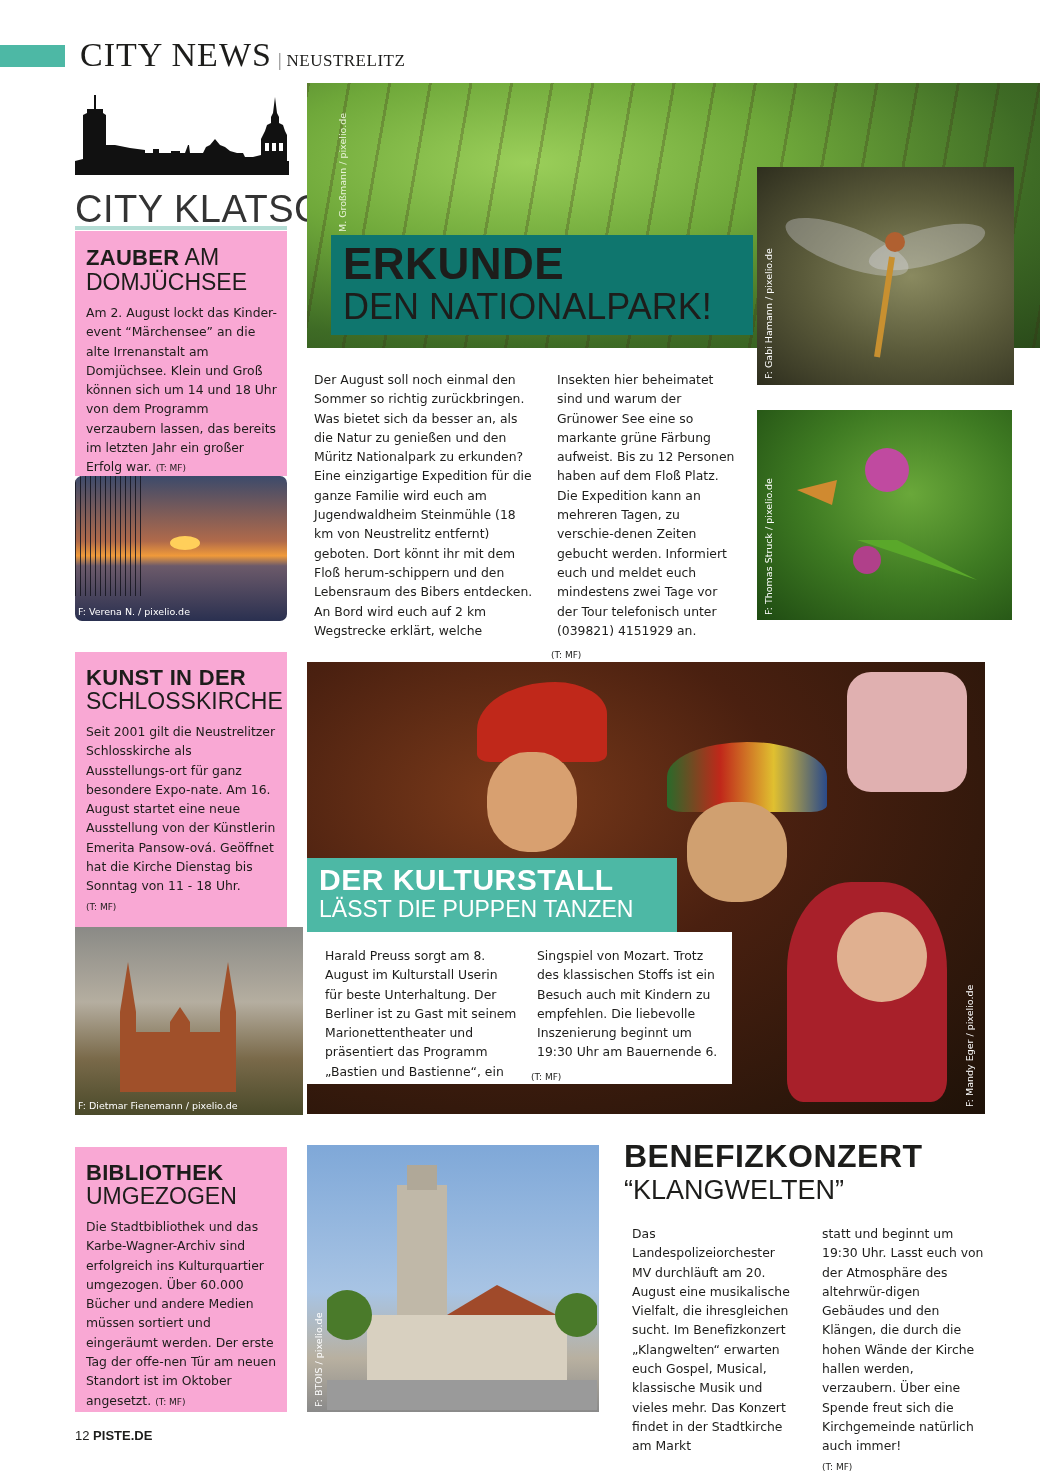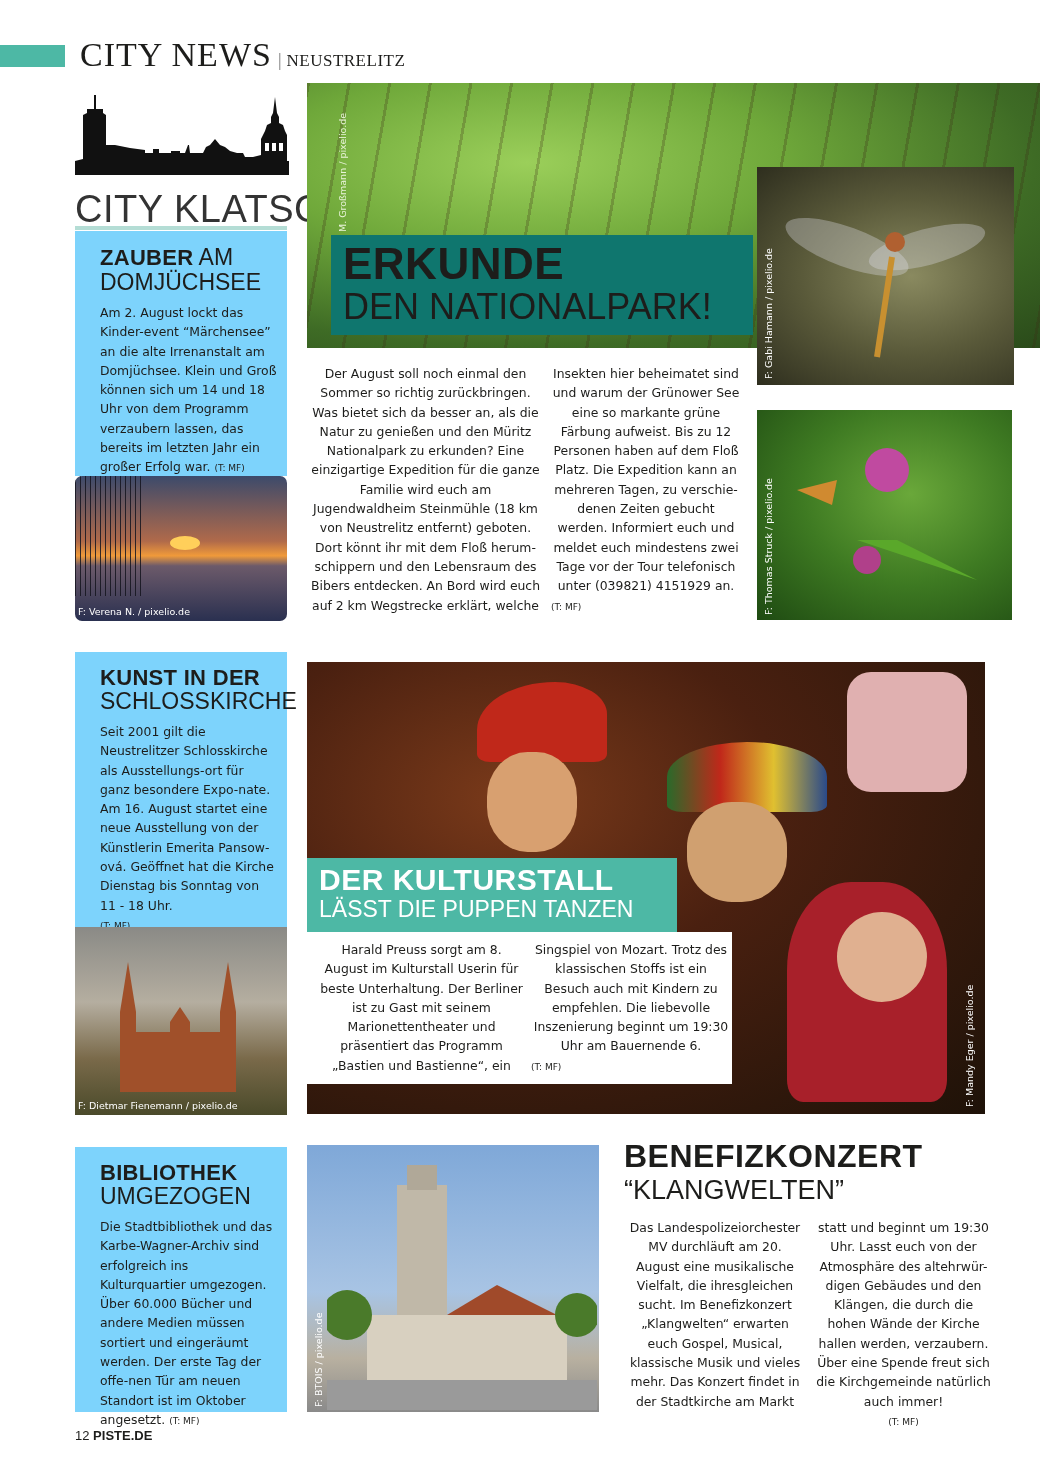--- a/index.html
+++ b/index.html
@@ -12,33 +12,33 @@
   .hdr-title { left: 80px; top: 36px; font-family: "Liberation Serif", serif; font-size: 34px; letter-spacing: 1px; color: #1d1d1b; white-space: nowrap; }
   .hdr-sep { font-size: 18px; color: #777; margin: 0 4px 0 6px; }
   .hdr-sub { font-size: 17px; letter-spacing: 0.5px; }
 
   
   .skyline { left: 75px; top: 95px; width: 214px; height: 90px; }
   .klatsch { left: 75px; top: 188px; width: 214px; font-family: "Liberation Sans", sans-serif; font-size: 38px; font-weight: 300; color: #333; letter-spacing: 0.5px; white-space: nowrap; }
   .klatsch-line { left: 75px; top: 226px; width: 212px; height: 4px; background: #b4ddd5; }
 
   
-  .sidebox { background: #7dd3fc; padding: 14px 10px 10px 25px; }
+  .sidebox { background: #f9a8d4; padding: 14px 10px 10px 11px; }
   .box-title-bold { font-family: "Liberation Sans", sans-serif; font-weight: 900; font-size: 22px; line-height: 23px; letter-spacing: 0.3px; color: #1d1d1b; }
   .box-title-thin { font-family: "Liberation Sans", sans-serif; font-size: 23px; line-height: 25px; color: #1d1d1b; font-weight: 400; }
   .box-body { font-family: "DejaVu Sans", sans-serif; font-size: 12.4px; line-height: 19.3px; color: #1d1d1b; margin-top: 8px; }
   .tag { font-size: 9px; }
 
   .photo { overflow: hidden; }
   .credit { color: #fff; font-size: 9.5px; font-family: "DejaVu Sans", sans-serif; white-space: nowrap; }
   .credit-v { transform: rotate(-90deg); transform-origin: left top; }
 
   
   .col { font-family: "DejaVu Sans", sans-serif; font-size: 12.4px; line-height: 19.3px; color: #1d1d1b; }
-  .col p { margin: 0; text-align: center; }
+  .col p { margin: 6px; }
   .col .tag { display: block; margin-top: 2px; }
 
   .headline-box { background: #0f766e; padding: 6px 12px 4px 12px; }
   .h-bold { font-family: "Liberation Sans", sans-serif; font-weight: 900; font-size: 44px; line-height: 46px; color: #1d1d1b; letter-spacing: 0.5px; }
   .h-thin { font-family: "Liberation Sans", sans-serif; font-weight: 400; font-size: 36px; line-height: 40px; color: #1d1d1b; }
 
   .kult-box { background: #4db8a5; padding: 6px 12px 6px 12px; }
   .k-bold { font-family: "Liberation Sans", sans-serif; font-weight: 900; font-size: 30px; line-height: 32px; color: #fff; letter-spacing: 0.5px; }
   .k-thin { font-family: "Liberation Sans", sans-serif; font-size: 23px; line-height: 26px; color: #fff; }
 
@@ -71,21 +71,21 @@
   <div style="position:absolute;left:95px;top:60px;width:30px;height:14px;border-radius:50%;background:#ffcf5a;"></div>
   <div style="position:absolute;left:0;top:0;width:70px;height:120px;background:repeating-linear-gradient(90deg,rgba(20,20,30,0.85) 0 1px,transparent 1px 5px);"></div>
   <div class="credit" style="position:absolute;left:3px;bottom:4px;">F: Verena N. / pixelio.de</div>
 </div>
 
 <div class="abs sidebox" style="left:75px;top:652px;width:212px;height:275px;">
   <div class="box-title-bold">KUNST IN DER</div>
   <div class="box-title-thin">SCHLOSSKIRCHE</div>
   <div class="box-body"><span>Seit 2001 gilt die Neustrelitzer Schlosskirche als Ausstellungs-ort für ganz besondere Expo-nate. Am 16. August startet eine neue Ausstellung von der Künstlerin Emerita Pansow-ová. Geöffnet hat die Kirche Dienstag bis Sonntag von 11 - 18 Uhr.</span><br><span class="tag">(T: MF)</span></div>
 </div>
-<div class="abs photo" style="left:75px;top:927px;width:212px;height:188px;background:linear-gradient(180deg,#8a8a86 0%,#b5aea0 40%,#7a6a4a 70%,#4a4a2a 100%);">
+<div class="abs photo" style="left:75px;top:927px;width:228px;height:188px;background:linear-gradient(180deg,#8a8a86 0%,#b5aea0 40%,#7a6a4a 70%,#4a4a2a 100%);">
   <svg style="position:absolute;left:35px;top:25px;" width="140" height="140" viewBox="0 0 140 140">
     <path fill="#a0502a" d="M10 140 L10 60 L18 10 L26 60 L26 80 L60 80 L60 70 L70 55 L80 70 L80 80 L110 80 L110 60 L118 10 L126 60 L126 140 Z"></path>
   </svg>
   <div class="credit" style="position:absolute;left:3px;bottom:4px;">F: Dietmar Fienemann / pixelio.de</div>
 </div>
 
 <div class="abs sidebox" style="left:75px;top:1147px;width:212px;height:265px;">
   <div class="box-title-bold">BIBLIOTHEK</div>
   <div class="box-title-thin">UMGEZOGEN</div>
   <div class="box-body"><span>Die Stadtbibliothek und das Karbe-Wagner-Archiv sind erfolgreich ins Kulturquartier umgezogen. Über 60.000 Bücher und andere Medien müssen sortiert und eingeräumt werden. Der erste Tag der offe-nen Tür am neuen Standort ist im Oktober angesetzt.</span> <span class="tag">(T: MF)</span></div>

